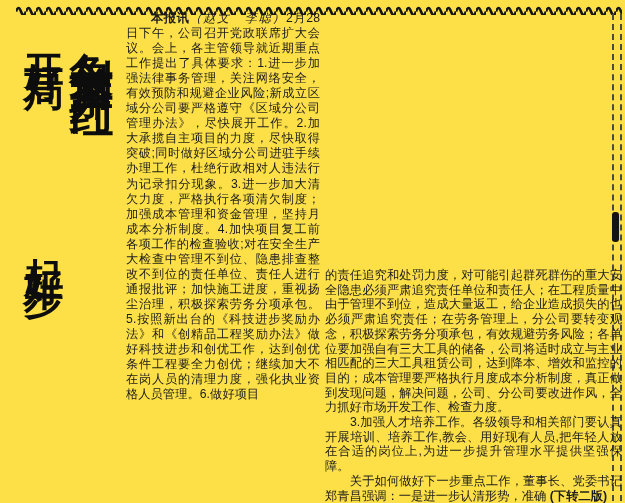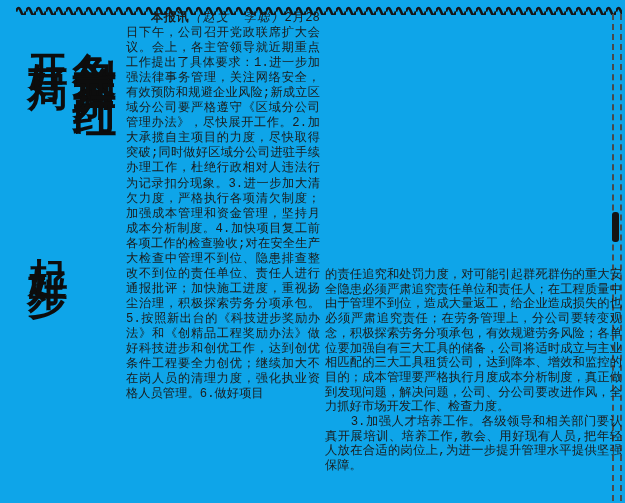--- a/index.html
+++ b/index.html
@@ -1,22 +1,22 @@
 <!DOCTYPE html>
 <html><head>
 <meta charset="utf-8">
 <style>
   html,body{margin:0;padding:0;background:#e8e8e4;}
   .page{
     position:relative;
     width:625px;height:503px;
     margin:0 auto;
-    background:#0ea5e9;
+    background:#fde047;
     color:#1b1b1b;
-    font-family:Liberation Mono, monospace;
+    font-family:Liberation Sans, sans-serif;
     overflow:hidden;
   }
   .wave{position:absolute;left:16px;top:3px;}
   .rule-right{
     position:absolute;left:612px;top:14px;width:6px;height:487px;
     border-left:2px dashed #4a4a4a;border-right:2px dashed #4a4a4a;
   }
   .ink-blob{
     position:absolute;left:612px;top:212px;width:7px;height:30px;
     background:#141414;border-radius:3px;
@@ -73,15 +73,16 @@
 
   <div class="col col1-top">
     <p><span class="lead-tag">本报讯</span><span class="byline">（赵文　李聪）</span><span>2月28日下午，公司召开党政联席扩大会议。会上，各主管领导就近期重点工作提出了具体要求：1.进一步加强法律事务管理，关注网络安全，有效预防和规避企业风险;新成立区域分公司要严格遵守《区域分公司管理办法》，尽快展开工作。2.加大承揽自主项目的力度，尽快取得突破;同时做好区域分公司进驻手续办理工作，杜绝行政相对人违法行为记录扣分现象。3.进一步加大清欠力度，严格执行各项清欠制度；加强成本管理和资金管理，坚持月成本分析制度。4.加快项目复工前各项工作的检查验收;对在安全生产大检查中管理不到位、隐患排查整改不到位的责任单位、责任人进行通报批评；加快施工进度，重视扬尘治理，积极探索劳务分项承包。5.按照新出台的《科技进步奖励办法》和《创精品工程奖励办法》做好科技进步和创优工作，达到创优条件工程要全力创优；继续加大不在岗人员的清理力度，强化执业资格人员管理。6.做好项目</span></p>
   </div>
 
 
 
   <div class="col col2-bottom">
     <p>的责任追究和处罚力度，对可能引起群死群伤的重大安全隐患必须严肃追究责任单位和责任人；在工程质量中由于管理不到位，造成大量返工，给企业造成损失的也必须严肃追究责任；在劳务管理上，分公司要转变观念，积极探索劳务分项承包，有效规避劳务风险；各单位要加强自有三大工具的储备，公司将适时成立与主业相匹配的三大工具租赁公司，达到降本、增效和监控的目的；成本管理要严格执行月度成本分析制度，真正做到发现问题，解决问题，公司、分公司要改进作风，全力抓好市场开发工作、检查力度。</p>
     <p>　　3.加强人才培养工作。各级领导和相关部门要认真开展培训、培养工作,教会、用好现有人员,把年轻人放在合适的岗位上,为进一步提升管理水平提供坚强保障。</p>
+    <p><span>　　关于如何做好下一步重点工作，董事长、党委书记郑青昌强调：一是进一步认清形势，准确</span> <span class="jump">(下转二版)</span></p>
   </div>
 
 </div>
 
 </body></html>

